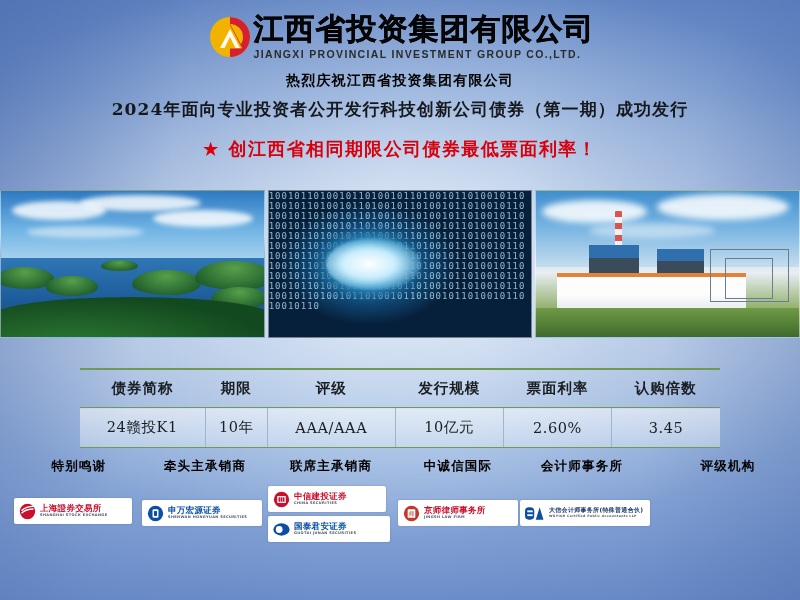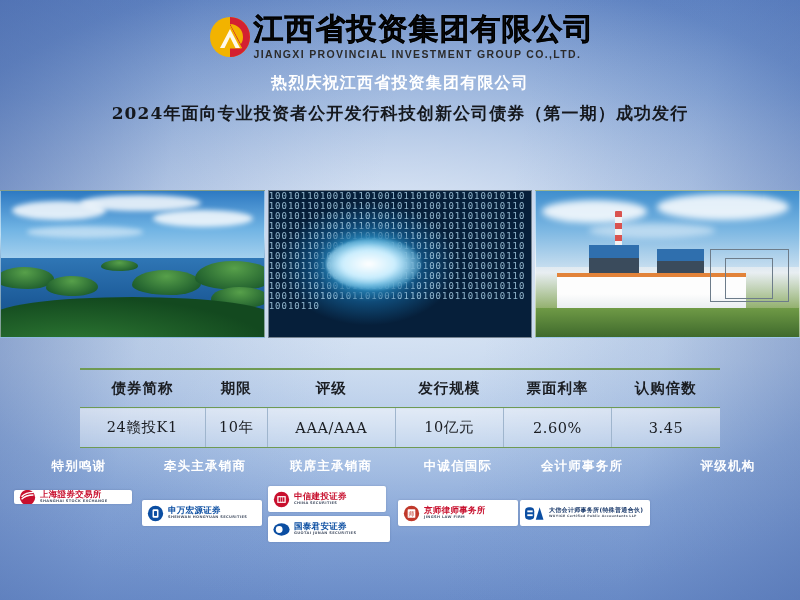--- a/index.html
+++ b/index.html
@@ -37,22 +37,22 @@
   }
   .en-name{
     font-family:"Liberation Sans",sans-serif;
     font-size:10.5px; font-weight:700; color:#2b2b2b;
     letter-spacing:1.35px; margin-top:5px;
   }
 
   
   .headlines{ position:absolute; top:70px; left:0; width:100%; text-align:center; }
   .h1{
-    font-family:Liberation Sans, sans-serif;
-    font-size:16px; font-weight:700; color:#ffffff; letter-spacing:1.2px;
+    font-family:Liberation Mono, monospace;
+    font-size:14px; font-weight:700; color:#000000; letter-spacing:1.2px;
     line-height:1.6;
   }
   .h2{
     font-family:"DejaVu Serif","Liberation Serif",serif;
     font-size:17px; font-weight:700; color:#15181d; letter-spacing:1.1px;
     line-height:1.6; margin-top:4px;
   }
   .h3{
     margin-top:13px;
     font-family:"DejaVu Serif","Liberation Serif",serif;
@@ -124,21 +124,21 @@
     background:linear-gradient(to bottom, rgba(255,255,255,0.55), rgba(225,236,247,0.45));
   }
   tbody td:first-child{ border-left:none; }
 
   
   .partners{ position:absolute; top:458px; left:0; width:800px; height:100px; }
   .plabels{ position:absolute; top:0; left:0; width:100%; height:24px; }
   .plabel{
     position:absolute; text-align:center;
     font-family:"DejaVu Serif","Liberation Serif",serif;
-    font-size:12.5px; font-weight:700; color:#ffffff; letter-spacing:1.2px;
+    font-size:12.5px; font-weight:700; color:#000000; letter-spacing:1.2px;
   }
   .logos{ position:absolute; top:28px; left:0; width:100%; height:68px; }
   .logo-card{
     position:absolute; background:#ffffff; border-radius:2px;
     display:flex; align-items:center; gap:4px; padding:2px 5px;
     box-shadow:0 0 2px rgba(40,60,90,0.25);
     overflow:hidden;
   }
   .lg-glyph{ flex:0 0 auto; display:flex; align-items:center; justify-content:center; }
   .lg-txt{ display:flex; flex-direction:column; justify-content:center; line-height:1; }
@@ -166,20 +166,23 @@
   </div>
   <div class="company-type">
     <span class="cn-name">江西省投资集团有限公司</span>
     <span class="en-name">JIANGXI PROVINCIAL INVESTMENT GROUP CO.,LTD.</span>
   </div>
 </div>
 
 <div class="headlines">
   <div class="h1">热烈庆祝江西省投资集团有限公司</div>
   <div class="h2">2024年面向专业投资者公开发行科技创新公司债券（第一期）成功发行</div>
+  <div class="h3">
+    <span class="star">★</span><span>创江西省相同期限公司债券最低票面利率！</span>
+  </div>
 </div>
 
 <div class="photos">
 
   <div class="photo ph-lake">
     <div class="sky"></div>
     <div class="cloud" style="left:4%;top:7%;width:36%;height:13%"></div>
     <div class="cloud" style="left:30%;top:3%;width:46%;height:11%"></div>
     <div class="cloud" style="left:58%;top:13%;width:38%;height:12%"></div>
     <div class="cloud" style="left:10%;top:24%;width:44%;height:8%;opacity:.6"></div>
@@ -246,21 +249,21 @@
     <div class="plabel" style="left:14px;width:130px">特别鸣谢</div>
     <div class="plabel" style="left:140px;width:130px">牵头主承销商</div>
     <div class="plabel" style="left:263px;width:136px">联席主承销商</div>
     <div class="plabel" style="left:393px;width:130px">中诚信国际</div>
     <div class="plabel" style="left:508px;width:148px">会计师事务所</div>
     <div class="plabel" style="left:658px;width:140px">评级机构</div>
   </div>
 
   <div class="logos">
 
-    <div class="logo-card" style="left:14px;top:4px;width:118px;height:14px">
+    <div class="logo-card" style="left:14px;top:12px;width:118px;height:26px">
       <span class="lg-glyph">
         <svg width="17" height="17" viewBox="0 0 20 20">
             <circle cx="10" cy="10" r="9" fill="#c8102e"></circle>
             <path d="M3 12c4-4 9-5 14-5" stroke="#fff" stroke-width="1.6" fill="none"></path>
             <path d="M3 9c4-4 9-5 14-5" stroke="#fff" stroke-width="1.6" fill="none"></path>
           </svg>
       </span>
       <span class="lg-txt">
         <span class="lg-cn">上海證券交易所</span>
         <span class="lg-en">SHANGHAI STOCK EXCHANGE</span>

